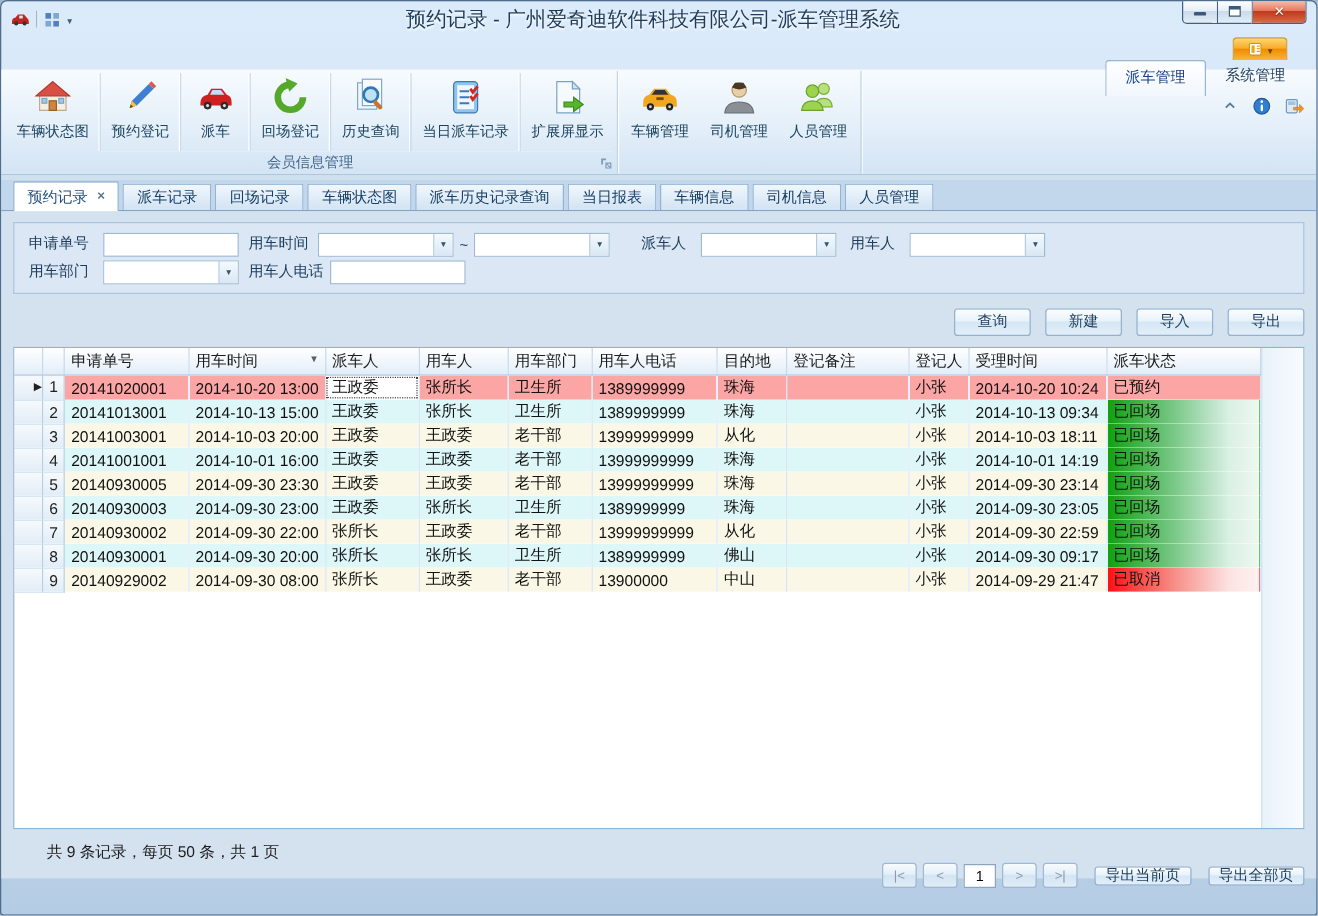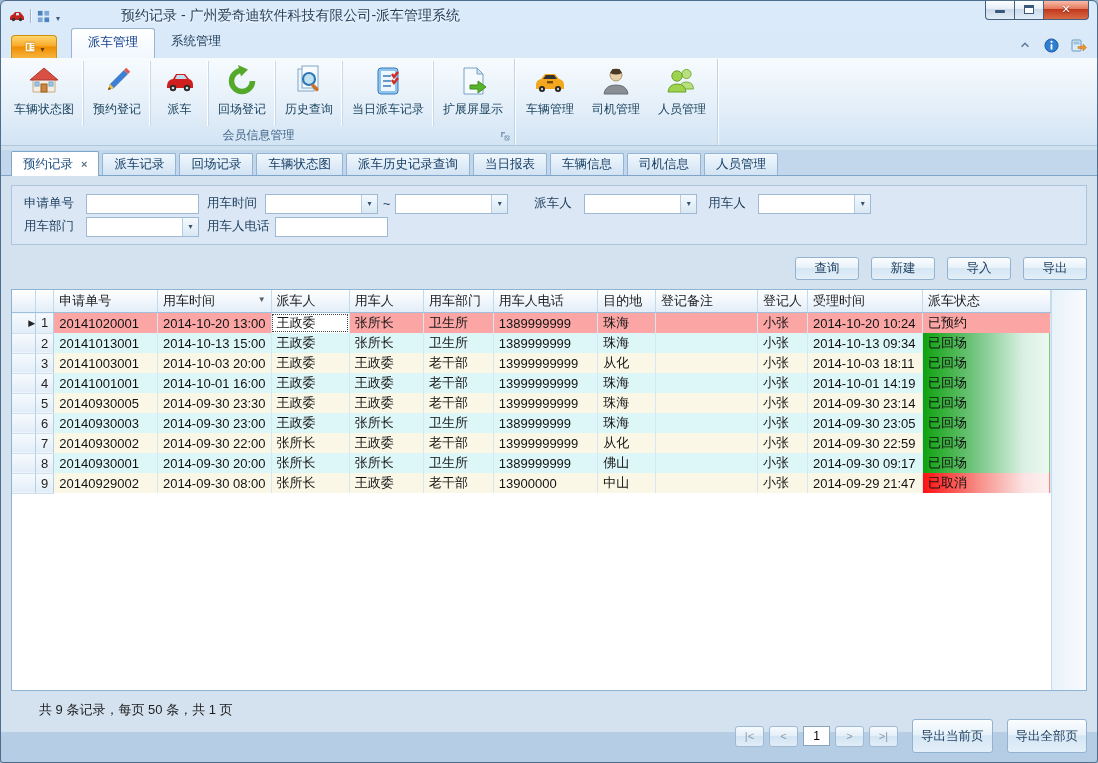--- a/index.html
+++ b/index.html
@@ -6,36 +6,36 @@
   html,body { background:#9eb6cd; font-family:"Liberation Sans","DejaVu Sans",sans-serif; }
   .window { position:relative; width:1098px; height:763px; border:1px solid #4e6d8c;
             border-radius:6px 6px 3px 3px; overflow:hidden;
             background:linear-gradient(#dcebfa,#c3d8ec 60%,#b5cde4); }
 
   
   .titlebar { height:30px; display:flex; align-items:center; padding:0 8px; position:relative; }
   .qat { display:flex; align-items:center; gap:5px; }
   .qat .vdiv { width:1px; height:14px; background:#9fb6cc; box-shadow:1px 0 0 #eef4fa; }
   .caret::after { content:"▾"; font-size:8px; color:#41597a; }
-  .apptitle { position:absolute; left:120px; right:130px; text-align:left; font-size:14px;
+  .apptitle { position:absolute; left:120px; right:130px; text-align:center; font-size:17px;
               color:#1e3b58; text-shadow:0 1px 2px #fff; white-space:nowrap; overflow:hidden; }
   .winbtns { position:absolute; top:0; right:8px; display:flex; z-index:9; }
   .wbtn { height:19px; border:1px solid #44607e; border-top:none; display:flex; align-items:flex-start;
           justify-content:center; background:linear-gradient(#fdfeff,#e6eef6 45%,#cbdae9 46%,#e2edf7); }
   .wbtn.min { width:30px; border-radius:0 0 0 4px; }
   .wbtn.res { width:28px; border-left:none; border-right:none; }
   .wbtn.close { width:46px; border-radius:0 0 4px 0;
           background:linear-gradient(#f7bca9,#e3765a 45%,#c0371d 46%,#da6b45); }
   .g-min { width:10px; height:3px; background:#3a5878; border-radius:1px; margin-top:9px; }
   .g-res { width:10px; height:9px; border:1px solid #3a5878; border-top-width:3px; margin-top:4px; background:#fff; }
   .g-close { color:#fff; font-weight:bold; font-size:11px; margin-top:2px; text-shadow:0 1px 1px #7a1f10; }
   .g-close::before { content:"✕"; }
 
   
-  .tabrow { height:27px; display:flex; align-items:flex-end; padding:0 10px; }
+  .tabrow { height:27px; display:flex; align-items:flex-end; padding:0 10px;flex-direction:column; }
   .appbtn { width:46px; height:23px; margin-right:14px; border:1px solid #c9920a; border-bottom:none;
             border-radius:4px 4px 0 0; display:flex; align-items:center; justify-content:center; gap:3px;
             background:linear-gradient(#ffd76e,#f8ab2c 45%,#ef8d00 50%,#f8b53e); }
   .appbtn .caret::after { color:#6b4200; }
   .rtab { padding:5px 16px 6px; font-size:12.5px; color:#1e3c5a; cursor:default; }
   .rtab.active { background:linear-gradient(#ffffff,#f1f7fd); border:1px solid #98b5d1; border-bottom:none;
                  border-radius:3px 3px 0 0; color:#15428b; padding-bottom:7px; }
   .tabrow-right { margin-left:auto; display:flex; align-items:center; gap:12px; padding-bottom:5px; }
 
   
@@ -108,21 +108,21 @@
   .vtrack { flex:1; background:linear-gradient(90deg,#e9f2fa,#f8fbfe); border-left:1px solid #c9dcec; }
 
   
   .gfooter { display:flex; align-items:flex-start; margin-top:10px; height:24px; font-size:13px; color:#1d1d1d;flex-direction:column; }
   .gsummary { margin-left:28px; }
   .pager { margin-left:auto; display:flex; align-items:center; gap:5px; }
   .pbtn { width:29px; height:21px; border:1px solid #9db9d4; border-radius:3px; font-size:11px; color:#8a9aac;
           display:flex; align-items:center; justify-content:center;
           background:linear-gradient(#f7fbfe,#e4eff8 45%,#d3e4f2 50%,#e1edf8); }
   .pinput { width:27px; height:20px; border:1px solid #8aa5c0; text-align:center; font-size:12px; background:#fff; }
-  .pager .btn { margin-left:9px; height:34px; }
+  .pager .btn { margin-left:9px; height:16px; }
 
   
   .statusbar { height:30px; border-top:1px solid #8fb3d3; display:flex; align-items:center; padding:0 8px;
                font-size:12.5px; color:#17364f; background:linear-gradient(#ecf4fb,#cfe1f0); }
   .sb-welcome { width:400px; }
   .sb-item { margin-right:13px; white-space:nowrap; }
   .sb-license { color:#1536d8; text-decoration:underline; font-weight:bold; margin-right:13px; white-space:nowrap; }
   .sb-grip { margin-left:auto; width:12px; height:12px; align-self:flex-end; margin-bottom:3px;
              background:radial-gradient(circle at 2px 10px,#8fa6ba 1.3px,transparent 1.6px),
                         radial-gradient(circle at 6px 10px,#8fa6ba 1.3px,transparent 1.6px),

